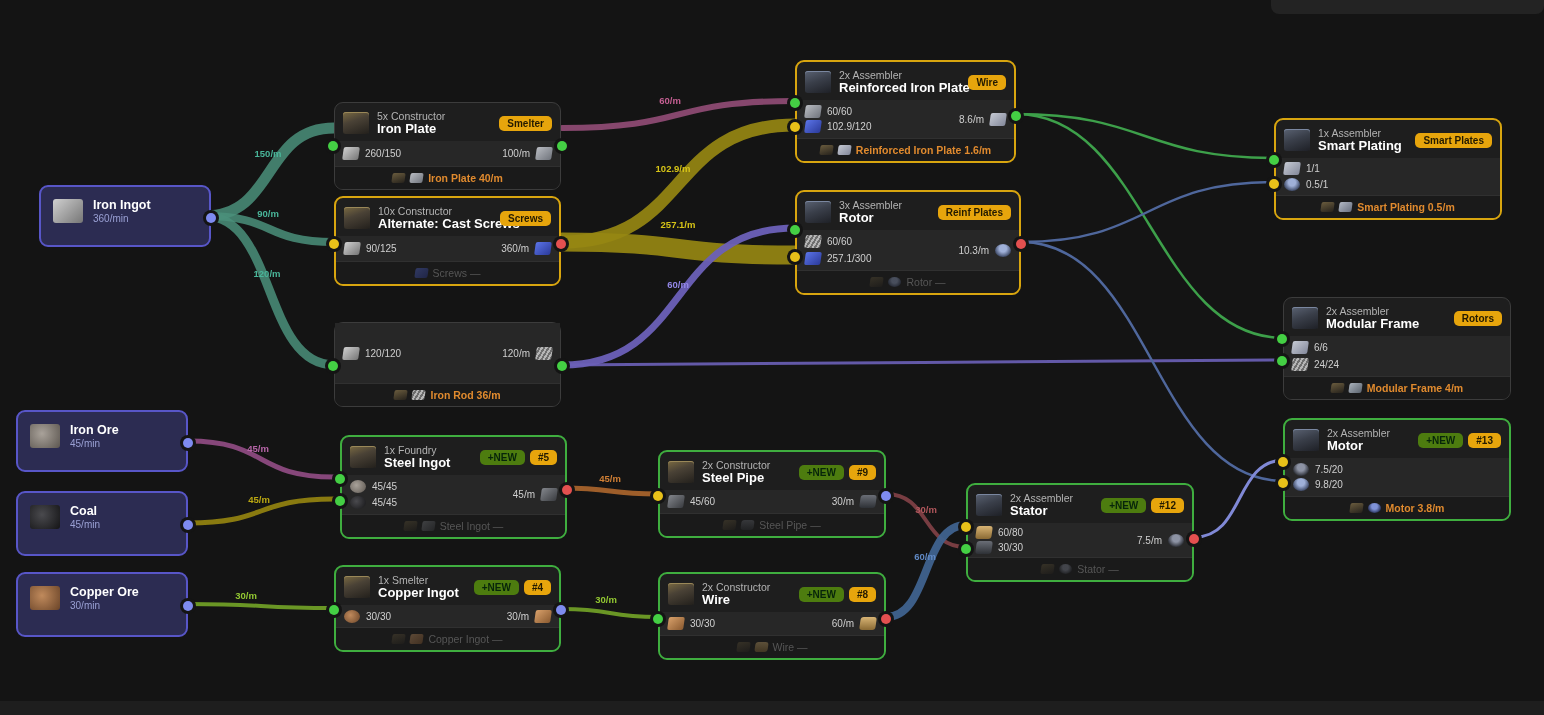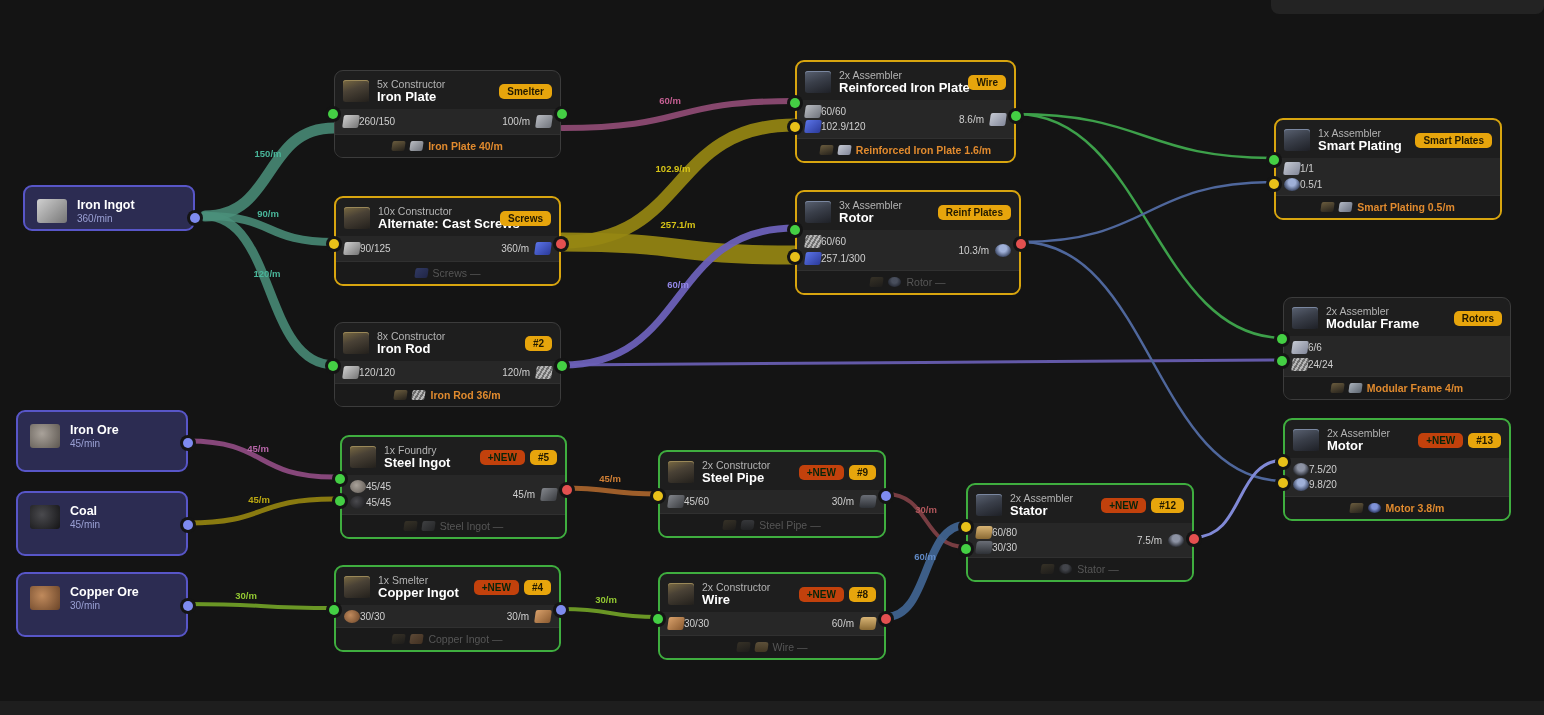--- a/index.html
+++ b/index.html
@@ -13,24 +13,24 @@
   .resource{background:#2c2c52;border:2px solid #5856c8;padding:10px 12px;flex-direction:row;align-items:flex-start;gap:10px;}
   .nhead{display:flex;align-items:center;gap:8px;padding:5px 8px 3px 8px;min-height:30px;}
   .micon{width:26px;height:22px;border-radius:3px;flex:0 0 auto;
     background:linear-gradient(160deg,#7a6a42 0%,#4a4236 40%,#23201c 100%);box-shadow:inset 0 1px 0 #9a8858;}
   .micon.asm{background:linear-gradient(160deg,#5a6272 0%,#3a3f4a 45%,#1e2026 100%);box-shadow:inset 0 1px 0 #7a87a0;}
   .ht{flex:1;min-width:0;line-height:1.15;}
   .count{font-size:10.5px;color:#b3b3b3;}
   .title{font-size:13px;font-weight:bold;color:#ffffff;white-space:nowrap;}
   .badges{display:flex;gap:5px;align-items:flex-start;margin-left:4px;}
   .badge{background:#e7a50c;color:#231a00;font-size:10px;font-weight:bold;border-radius:5px;padding:2px 8px;white-space:nowrap;}
-  .badge.new{background:#c2410c;color:#07250a;}
+  .badge.new{background:#4d7c0f;color:#07250a;}
   .nio{flex:1;background:#272727;display:flex;align-items:center;padding:2px 8px;}
   .ins{flex:1;display:flex;flex-direction:column;justify-content:space-evenly;height:100%;}
-  .iorow{display:flex;align-items:center;font-size:10px;color:#cfcfcf;}
+  .iorow{display:flex;align-items:center;gap:6px;font-size:10px;color:#cfcfcf;}
   .out{display:flex;align-items:center;gap:6px;font-size:10px;color:#cfcfcf;}
   .nfoot{height:22px;background:#1a1a1a;border-top:1px solid #303030;border-radius:0 0 8px 8px;
     display:flex;align-items:center;justify-content:center;gap:5px;font-size:10.5px;}
   .ftext{color:#e08a2e;font-weight:bold;}
   .muted .ftext{color:#565656;font-weight:normal;}
   .muted .icon{opacity:.35;}
   .icon{width:16px;height:13px;border-radius:2px;display:inline-block;flex:0 0 auto;transform:skewX(-8deg);}
   .icon.sm{width:13px;height:10px;}
   .icon.round{border-radius:50%;transform:none;}
   .i-iron-ingot{background:linear-gradient(135deg,#d0d0d0,#767676);}
@@ -98,21 +98,21 @@
       <text x="606" y="603" fill="#93c832" text-anchor="middle" class="elabel">30/m</text>
       <path d="M 886 494 C 930 494, 922 547, 966 547" stroke="rgba(125,63,69,0.95)" stroke-width="4" fill="none" stroke-linecap="round"></path>
       <text x="926" y="513" fill="#b1575c" text-anchor="middle" class="elabel">30/m</text>
       <path d="M 886 617 C 930 617, 922 525, 966 525" stroke="rgba(63,98,142,0.95)" stroke-width="8" fill="none" stroke-linecap="round"></path>
       <text x="925" y="560" fill="#6089c4" text-anchor="middle" class="elabel">60/m</text>
     </svg>
 
   <div id="toppanel"></div>
   <div id="bottombar"></div>
 
-  <div class="node resource" style="left:23px;top:185px;width:172px;height:46px">
+  <div class="node resource" style="left:39px;top:185px;width:172px;height:62px">
     <span class="r-icon i-iron-ingot"></span>
     <div>
         <div class="r-title">Iron Ingot</div>
          <div class="r-rate">360/min</div>
       </div>
     <span class="port pr p-peri" style="top:26px"></span>
   </div>
   <div class="node resource" style="left:16px;top:410px;width:172px;height:62px">
     <span class="r-icon i-iron-ore round"></span>
     <div>
@@ -131,21 +131,21 @@
   </div>
   <div class="node resource" style="left:16px;top:572px;width:172px;height:65px">
     <span class="r-icon i-copper-ore round"></span>
     <div>
         <div class="r-title">Copper Ore</div>
          <div class="r-rate">30/min</div>
       </div>
     <span class="port pr p-peri" style="top:27px"></span>
   </div>
 
-  <div class="node machine" style="left:334px;top:70px;width:227px;height:88px">
+  <div class="node machine" style="left:334px;top:102px;width:227px;height:88px">
     <div class="nhead">
       <span class="micon"></span>
       <div class="ht">
           <div class="count">5x Constructor</div>
         <div class="title">Iron Plate</div>
         </div>
       <div class="badges">
           <span class="badge">Smelter</span>
         </div>
     </div>
@@ -195,30 +195,20 @@
     </div>
     <div class="nfoot muted">
         <span class="icon sm i-screw"></span>
         <span class="ftext">Screws —</span>
       </div>
     <span class="port pl p-yellow" style="top:41px"></span>
     <span class="port pr p-red" style="top:41px"></span>
   </div>
 
   <div class="node machine" style="left:334px;top:322px;width:227px;height:85px">
-    <div class="nhead">
-      <span class="micon"></span>
-      <div class="ht">
-          <div class="count">8x Constructor</div>
-        <div class="title">Iron Rod</div>
-        </div>
-      <div class="badges">
-          <span class="badge">#2</span>
-        </div>
-    </div>
     <div class="nio">
       <div class="ins">
           <div class="iorow">
             <span class="icon i-iron-ingot"></span>
             <span>120/120</span>
           </div>
         </div>
       <div class="out">
           <span>120/m</span>
           <span class="icon i-iron-rod"></span>

